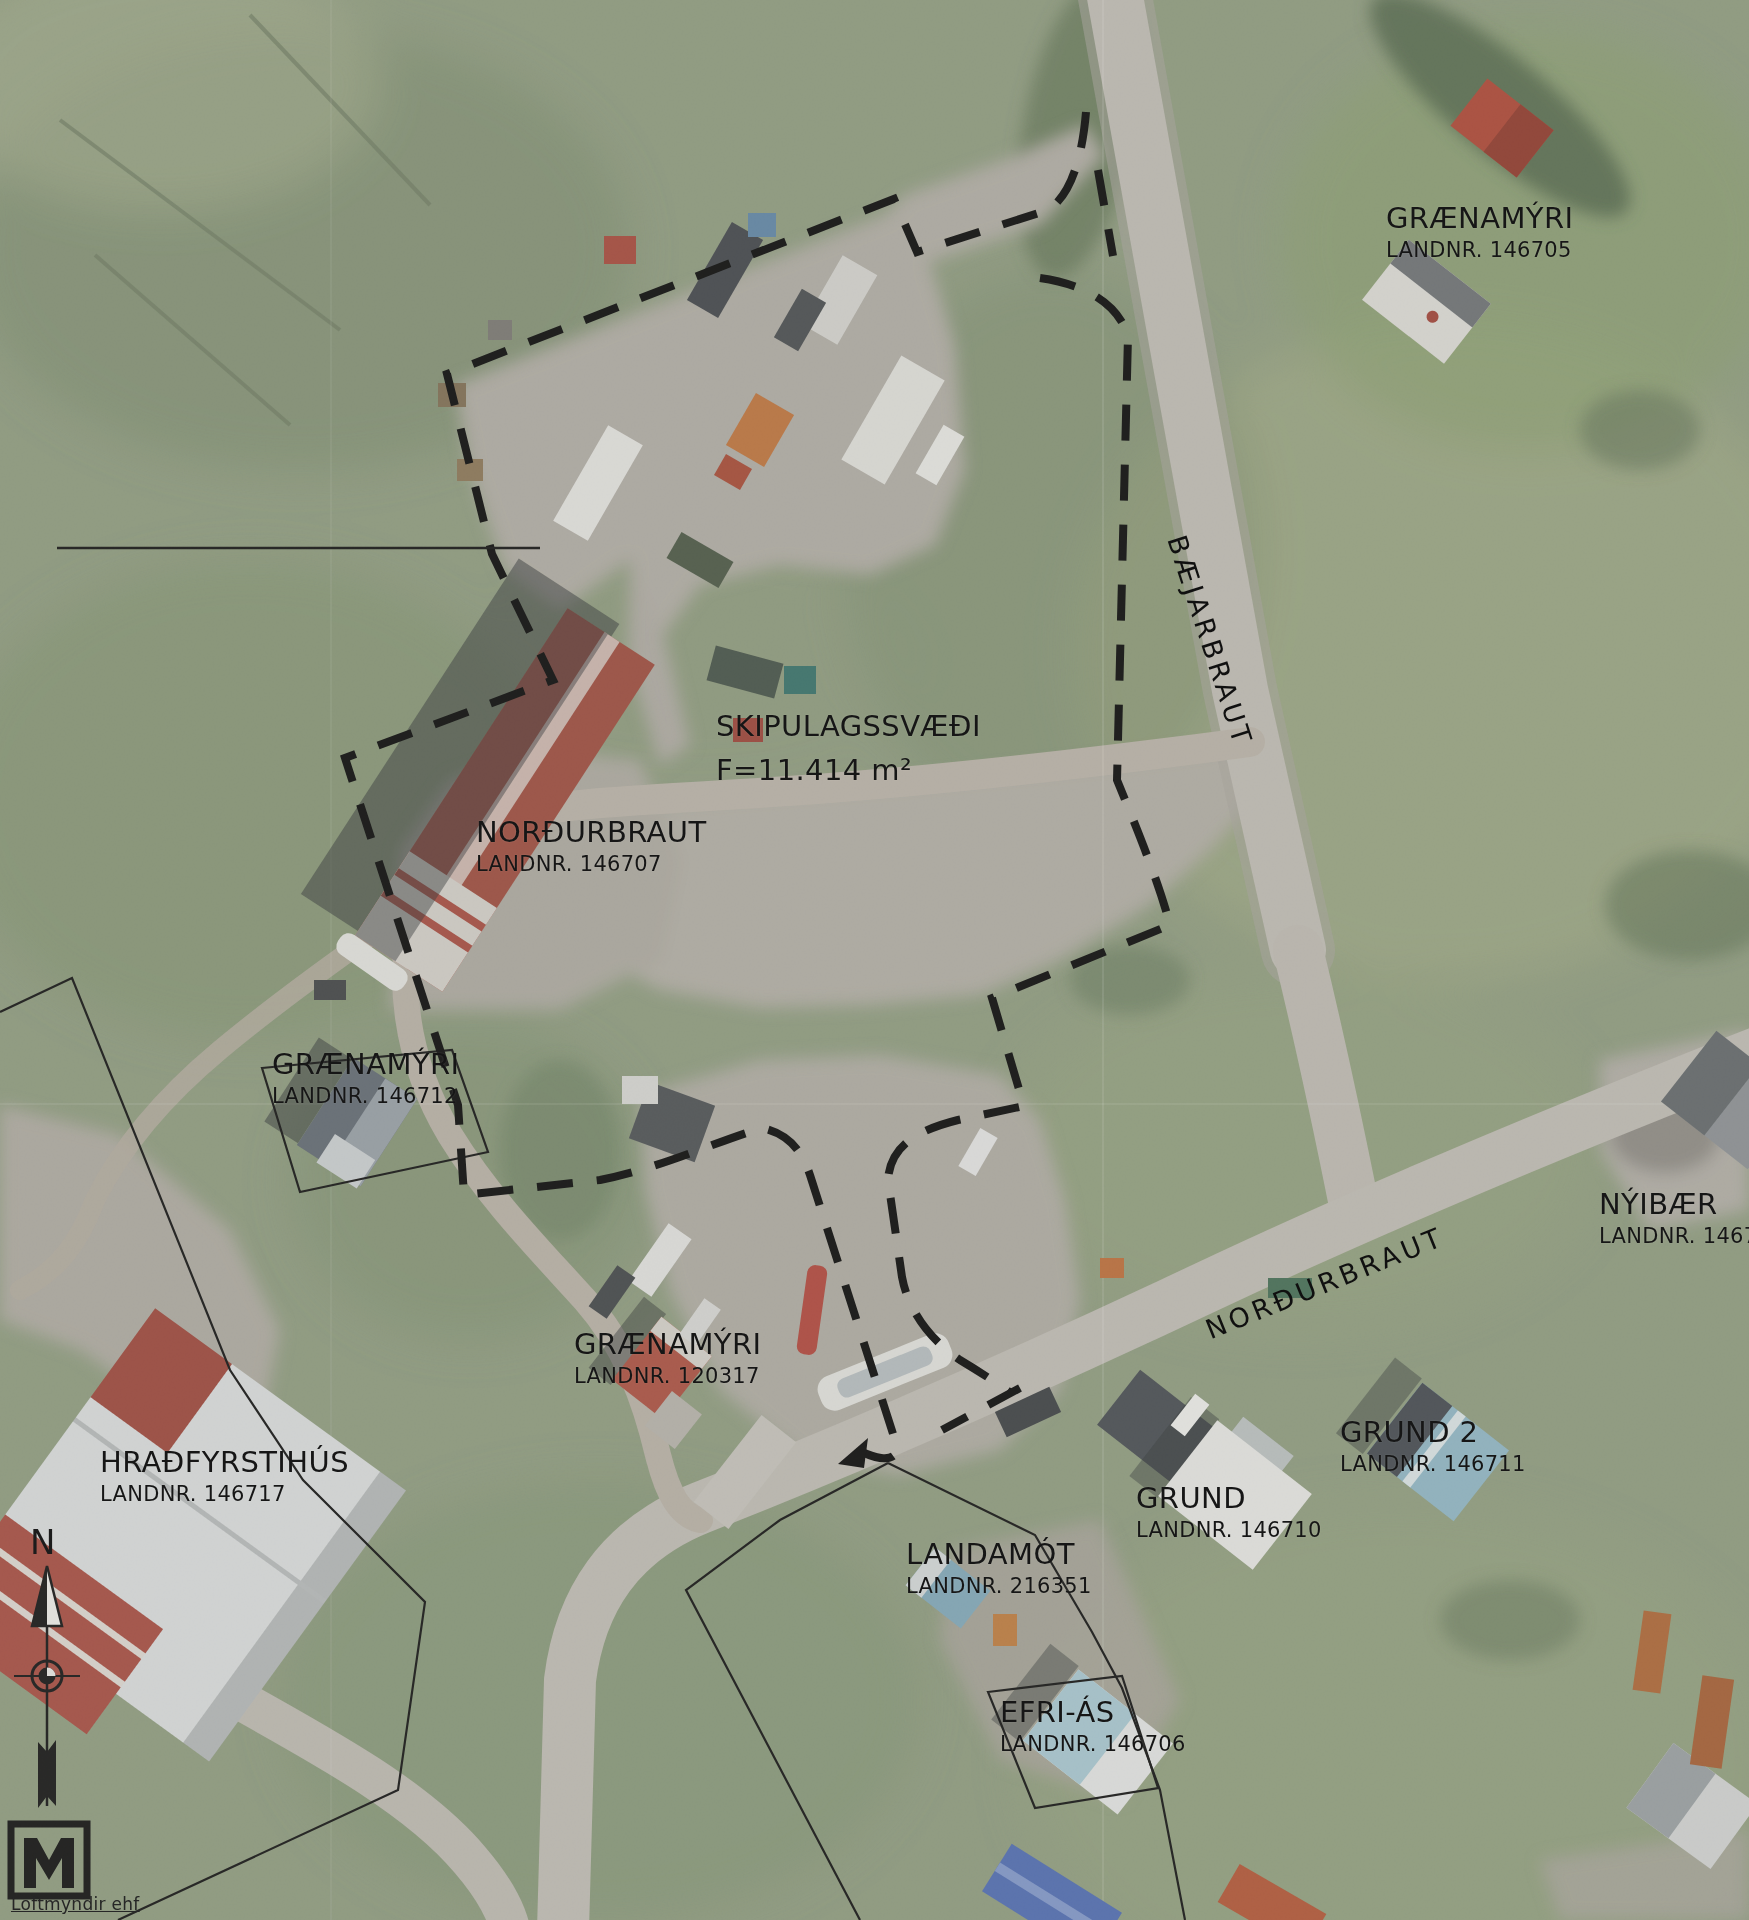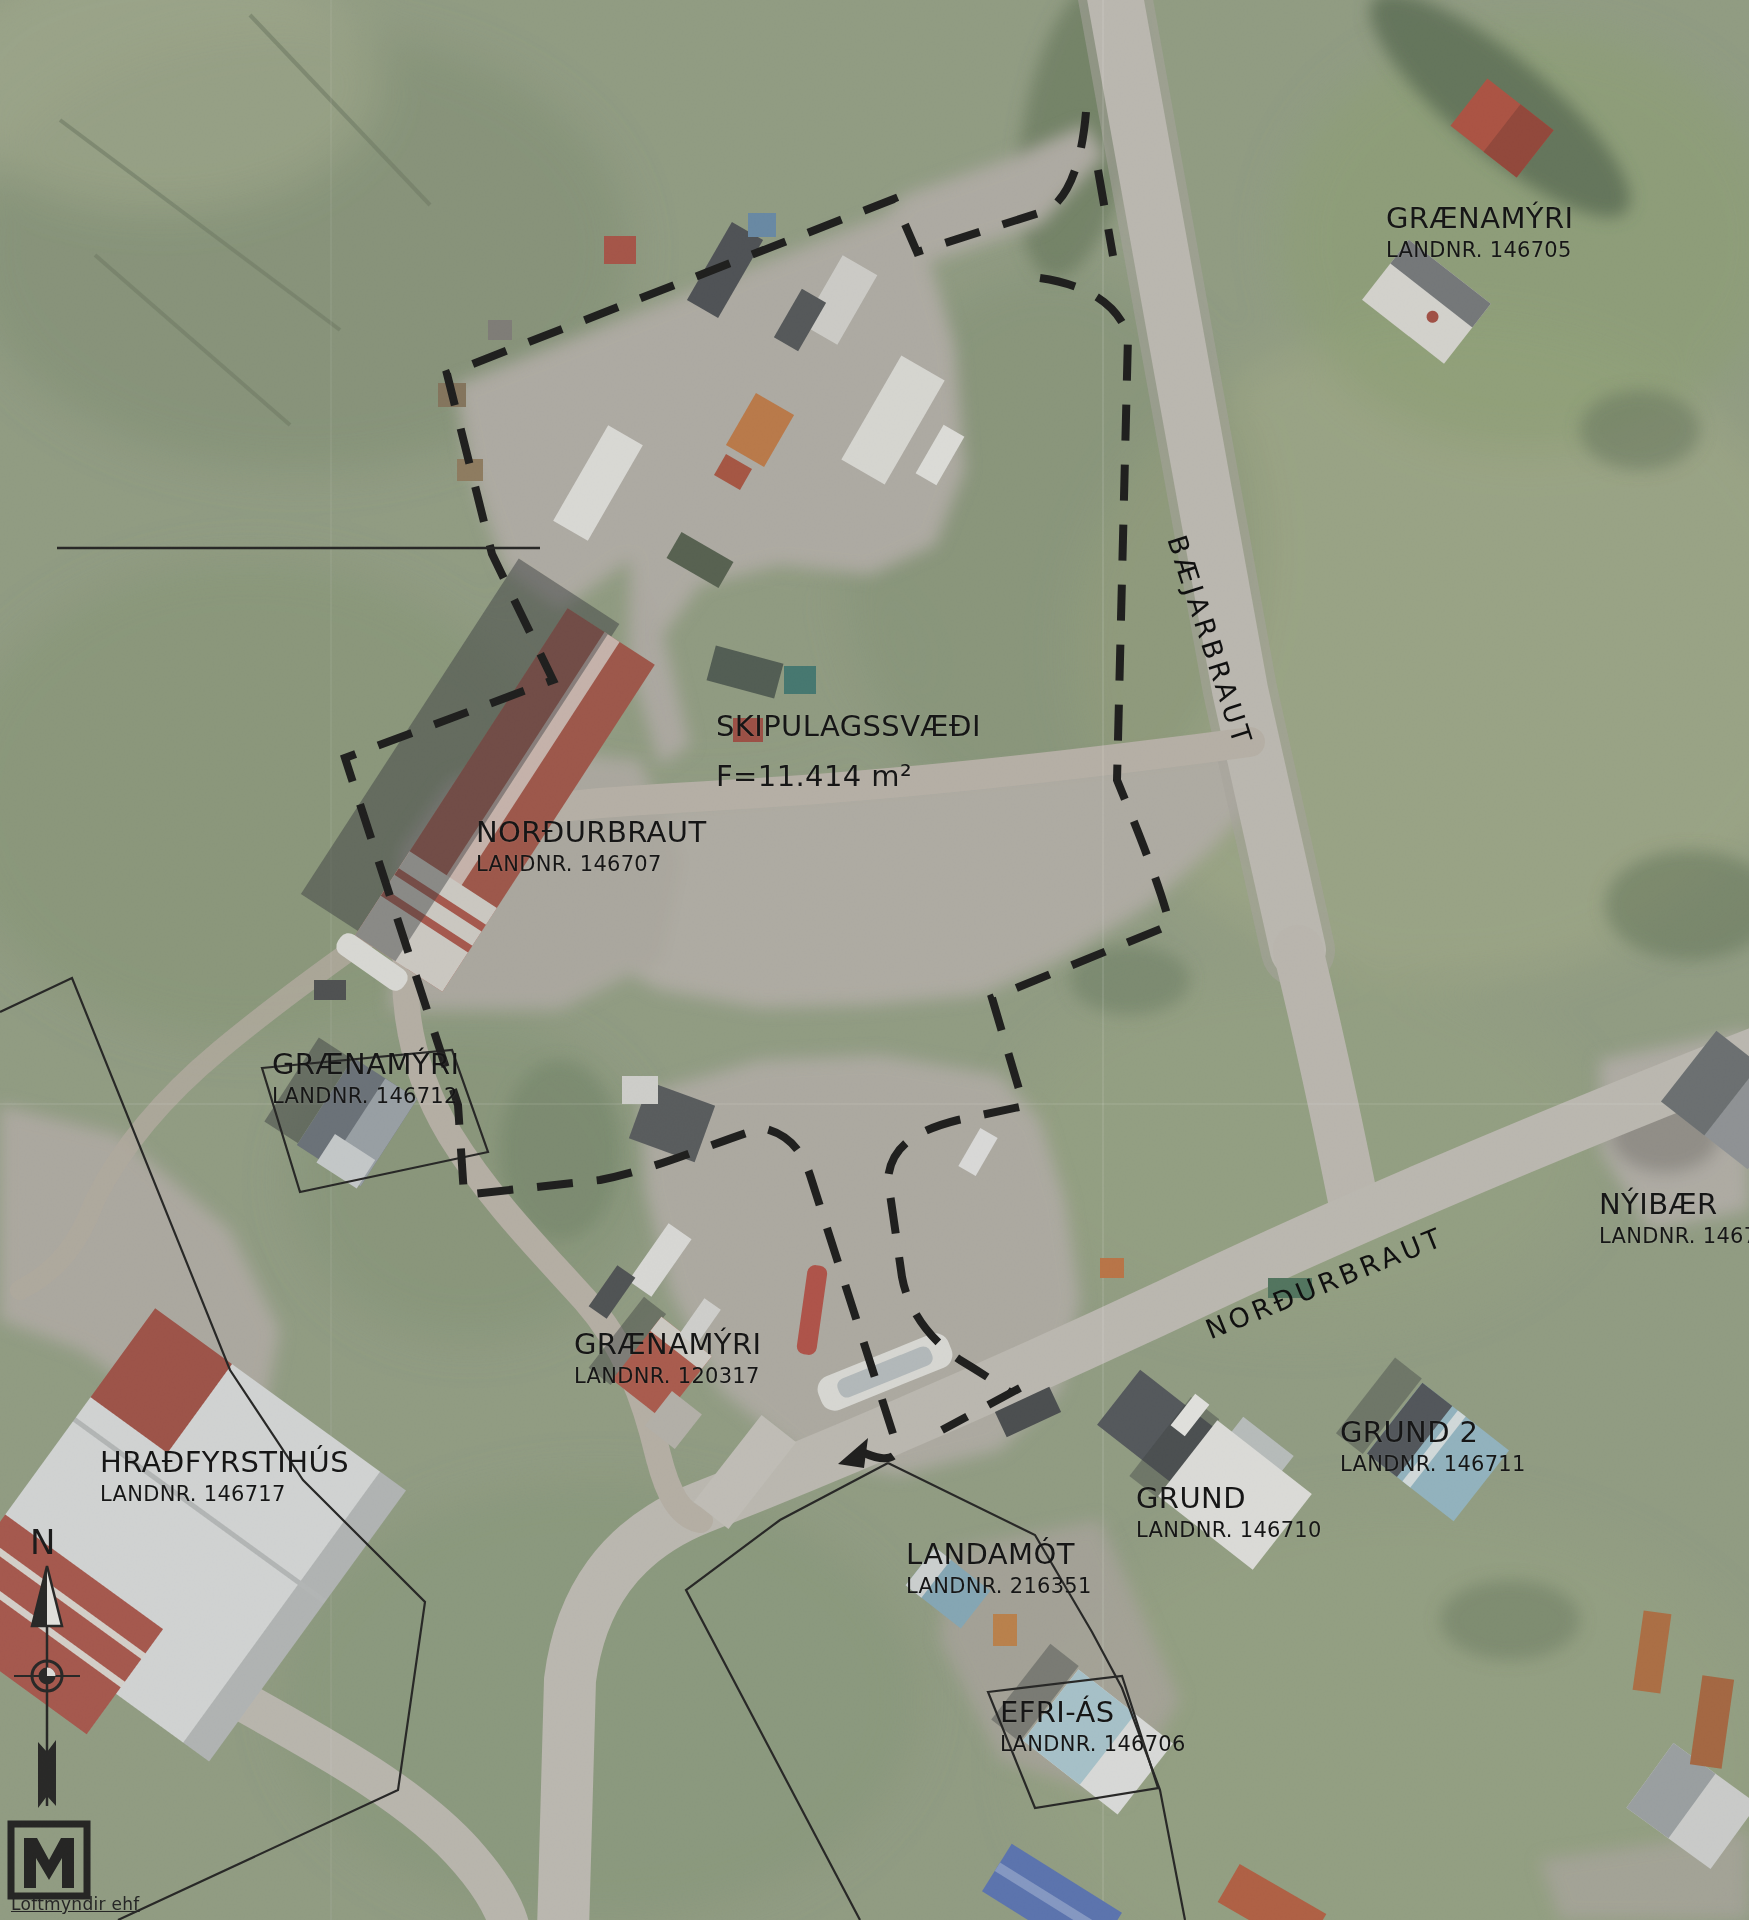--- a/index.html
+++ b/index.html
@@ -371,21 +371,21 @@
     <rect x="11" y="1824" width="76" height="72" fill="none" stroke="#111" stroke-width="7"></rect>
     <path d="M24,1888 L24,1838 L37,1838 L49,1860 L61,1838 L74,1838 L74,1888 L62,1888 L62,1858 L49,1880 L36,1858 L36,1888 Z" fill="#111"></path>
   </g>
 
   <rect x="0" y="0" width="1749" height="1920" filter="url(#grain)" fill="#808078" opacity="0.18"></rect>
 </svg>
 
 
 <div class="lbl" style="left:716px;top:710px">
   <div class="nm">SKIPULAGSSVÆÐI</div>
-  <div class="nm" style="margin-top:18px">F=11.414 m²</div>
+  <div class="nm" style="margin-top:12px">F=11.414 m²</div>
 </div>
 
 <div class="lbl" style="left:476px;top:816px">
   <div class="nm">NORÐURBRAUT</div>
   <div class="nr">LANDNR. 146707</div>
 </div>
 
 <div class="lbl" style="left:272px;top:1048px">
   <div class="nm">GRÆNAMÝRI</div>
   <div class="nr">LANDNR. 146712</div>

